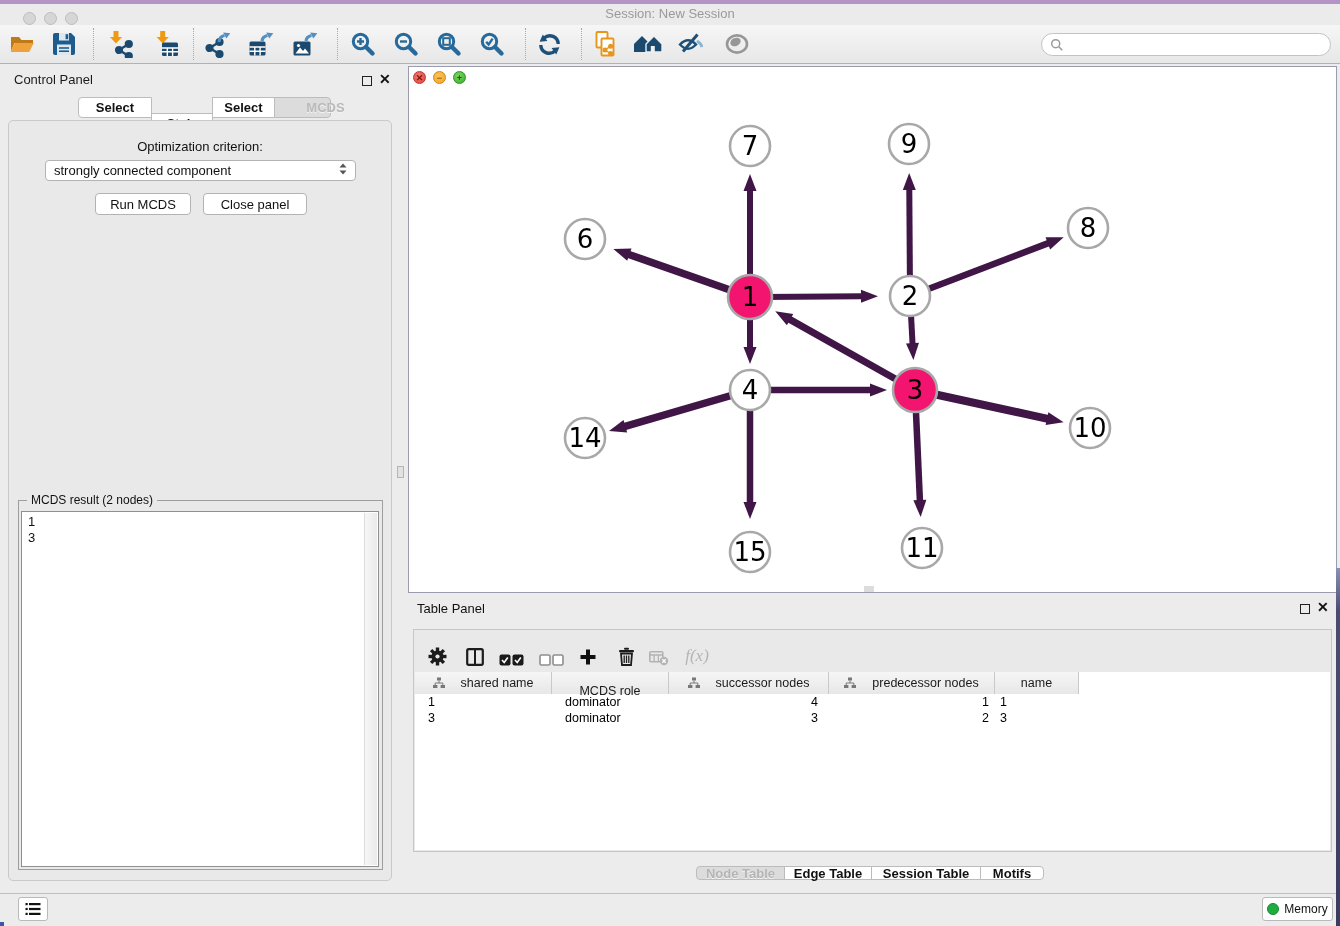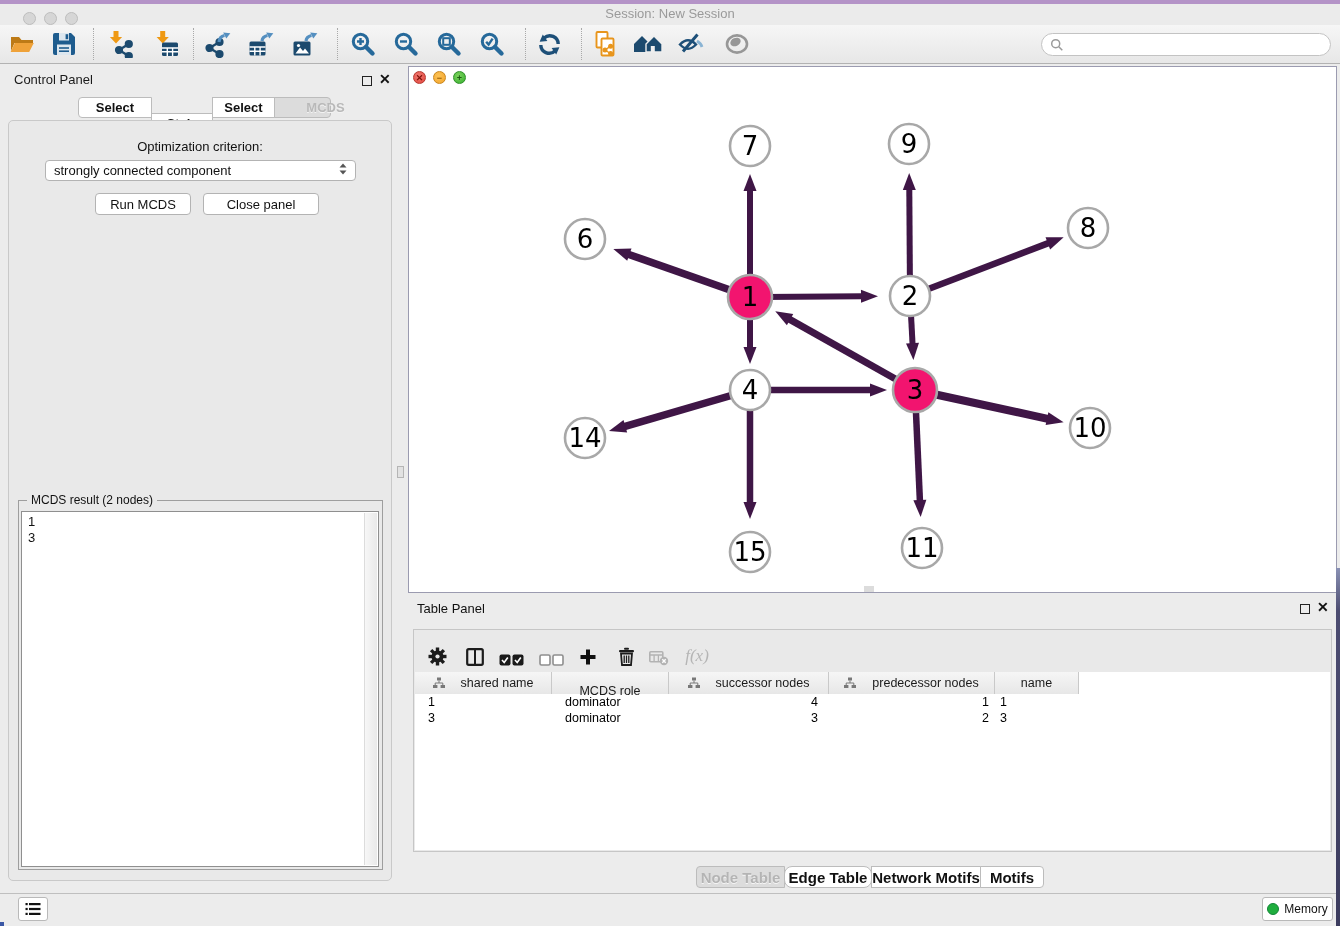--- a/index.html
+++ b/index.html
@@ -24,21 +24,21 @@
   #cp-tabs { left:78px; top:97px; display:flex; }
   .cptab { height:21px; border:1px solid #bcbcbc; background:#fff; font-weight:bold; font-size:13px; display:flex; align-items:center; justify-content:center; margin-left:-1px; color:#111; }
   .cptab:first-child { border-radius:4px 0 0 4px; margin-left:0; }
   .cptab.disabled-look { background:#dcdcdc; color:#b9b9b9; text-shadow:0 1px 0 #f3f3f3; border-radius:0 4px 4px 0; }
   #cp-panel { left:8px; top:120px; width:384px; height:761px; background:#e9e9e9; border:1px solid #c9c9c9; border-radius:5px; }
   #opt-label { left:0; top:18px; width:100%; text-align:center; font-size:13px; }
   #opt-select { left:36px; top:39px; width:311px; height:21px; background:#fff; border:1px solid #b3b3b3; border-radius:4px; display:flex; align-items:center; padding:0 8px; font-size:13px; }
   #opt-select .chev { margin-left:auto; }
   .pbtn { top:72px; height:22px; background:#fff; border:1px solid #b3b3b3; border-radius:4px; font-size:13px; display:flex; align-items:center; justify-content:center; }
   #run-btn { left:86px; width:96px; }
-  #close-btn { left:194px; width:116px; }
+  #close-btn { left:194px; width:104px; }
   #result-group { left:9px; top:379px; width:365px; height:370px; border:1px solid #9e9e9e; }
   #result-label { left:8px; top:-8px; background:#e9e9e9; padding:0 4px; font-size:12px; }
   #result-inner { left:2px; top:10px; right:3px; bottom:2px; background:#fff; border:1px solid #8f8f8f; }
   #result-lines { padding:2px 6px; font-size:13px; line-height:15.5px; }
   #result-scroll { position:absolute; top:1px; bottom:1px; right:1px; width:13px; background:linear-gradient(to right,#f7f7f7,#e9e9e9); border-left:1px solid #dcdcdc; }
 
   
   #net-win { left:408px; top:66px; width:929px; height:527px; background:#fff; border:1px solid #9b9bb0; }
   #net-title { left:0; top:0; width:100%; height:21px; background:linear-gradient(#f8f8f8,#d9d9d9); border-bottom:1px solid #ababab; text-align:center; font-size:13px; line-height:21px; color:#111; }
   .tl { top:4px; width:13px; height:13px; border-radius:50%; font-size:9px; font-weight:bold; text-align:center; line-height:13px; }
@@ -55,21 +55,21 @@
   .tpicon { position:absolute; top:2px; height:34px; width:34px; display:flex; align-items:flex-end; justify-content:center; }
   #tp-table { position:absolute; left:1px; right:1px; top:42px; bottom:1px; background:#fff; overflow:hidden; }
   #tp-header { display:flex; height:22px; border-bottom:1px solid #bdbdbd; width:664px; }
   .th { display:flex; align-items:center; justify-content:center; gap:16px; border-right:1px solid #c9c9c9; font-size:12.5px; color:#1a1a1a; height:22px; background:linear-gradient(#f6f6f6,#e7e7e7); }
   .tr { display:flex; height:16px; }
   .td { font-size:12.5px; line-height:16px; padding:0 12px 0 13px; color:#000; }
   .td.num { text-align:right; padding-right:11px; }
   .tr .td:nth-child(4) { padding-right:6px; }
   .tr .td:last-child { padding-left:5px; }
   #tp-tabs { left:296px; top:273px; display:flex; }
-  .tptab { height:22px; border:1px solid #bcbcbc; background:#fff; font-weight:bold; font-size:15px; display:flex; align-items:center; justify-content:center; margin-left:-1px; color:#111; }
+  .tptab { height:14px; border:1px solid #bcbcbc; background:#fff; font-weight:bold; font-size:13px; display:flex; align-items:center; justify-content:center; margin-left:-1px; color:#111; }
   .tptab:first-child { border-radius:4px 0 0 4px; margin-left:0; }
   .tptab:last-child { border-radius:0 4px 4px 0; }
   .tptab.disabled-look { background:#dcdcdc; color:#b4b4b4; text-shadow:0 1px 0 #f5f5f5; }
 
   
   #status-bar { left:0; top:893px; width:1340px; height:33px; background:#ececec; border-top:1px solid #bfbfbf; }
   #list-btn { left:18px; top:897px; width:30px; height:24px; background:#fff; border:1px solid #b9b9b9; border-radius:3px; display:flex; align-items:center; justify-content:center; }
   #memory-btn { left:1262px; top:897px; width:71px; height:24px; background:#fff; border:1px solid #b9b9b9; border-radius:3px; display:flex; align-items:center; justify-content:center; gap:5px; font-size:12px; }
   #memory-dot { width:12px; height:12px; border-radius:50%; background:#1fae3e; border:1px solid #148639; }
   #dark-strip { left:1336px; top:568px; width:4px; height:358px; background:linear-gradient(#8a91b4,#4c4c71 12%,#3c3c5e); }
@@ -473,22 +473,22 @@
             <div class="td" style="width: 117px;">dominator</div>
             <div class="td num" style="width: 160px;">3</div>
             <div class="td num" style="width: 166px;">2</div>
             <div class="td" style="width: 84px;">3</div>
           </div>
         </div>
     </div>
   </div>
   <div id="tp-tabs" class="abs">
       <div class="tptab disabled-look" style="width: 89px;">Node Table</div>
-      <div class="tptab" style="width: 88px; border-radius: 8px;">Edge Table</div>
-      <div class="tptab" style="width: 110px;">Network Motifs</div>
+      <div class="tptab" style="width: 88px;">Edge Table</div>
+      <div class="tptab" style="width: 110px;">Session Table</div>
       <div class="tptab" style="width: 64px;">Motifs</div>
     </div>
 </div>
 
 <div id="status-bar" class="abs"></div>
 <div id="list-btn" class="abs">
   <svg width="16" height="14" viewBox="0 0 16 14">
       <g fill="#111">
         <rect x="0.5" y="1" width="2.2" height="2.2"></rect>
         <rect x="4" y="1" width="11.5" height="2.2"></rect>

